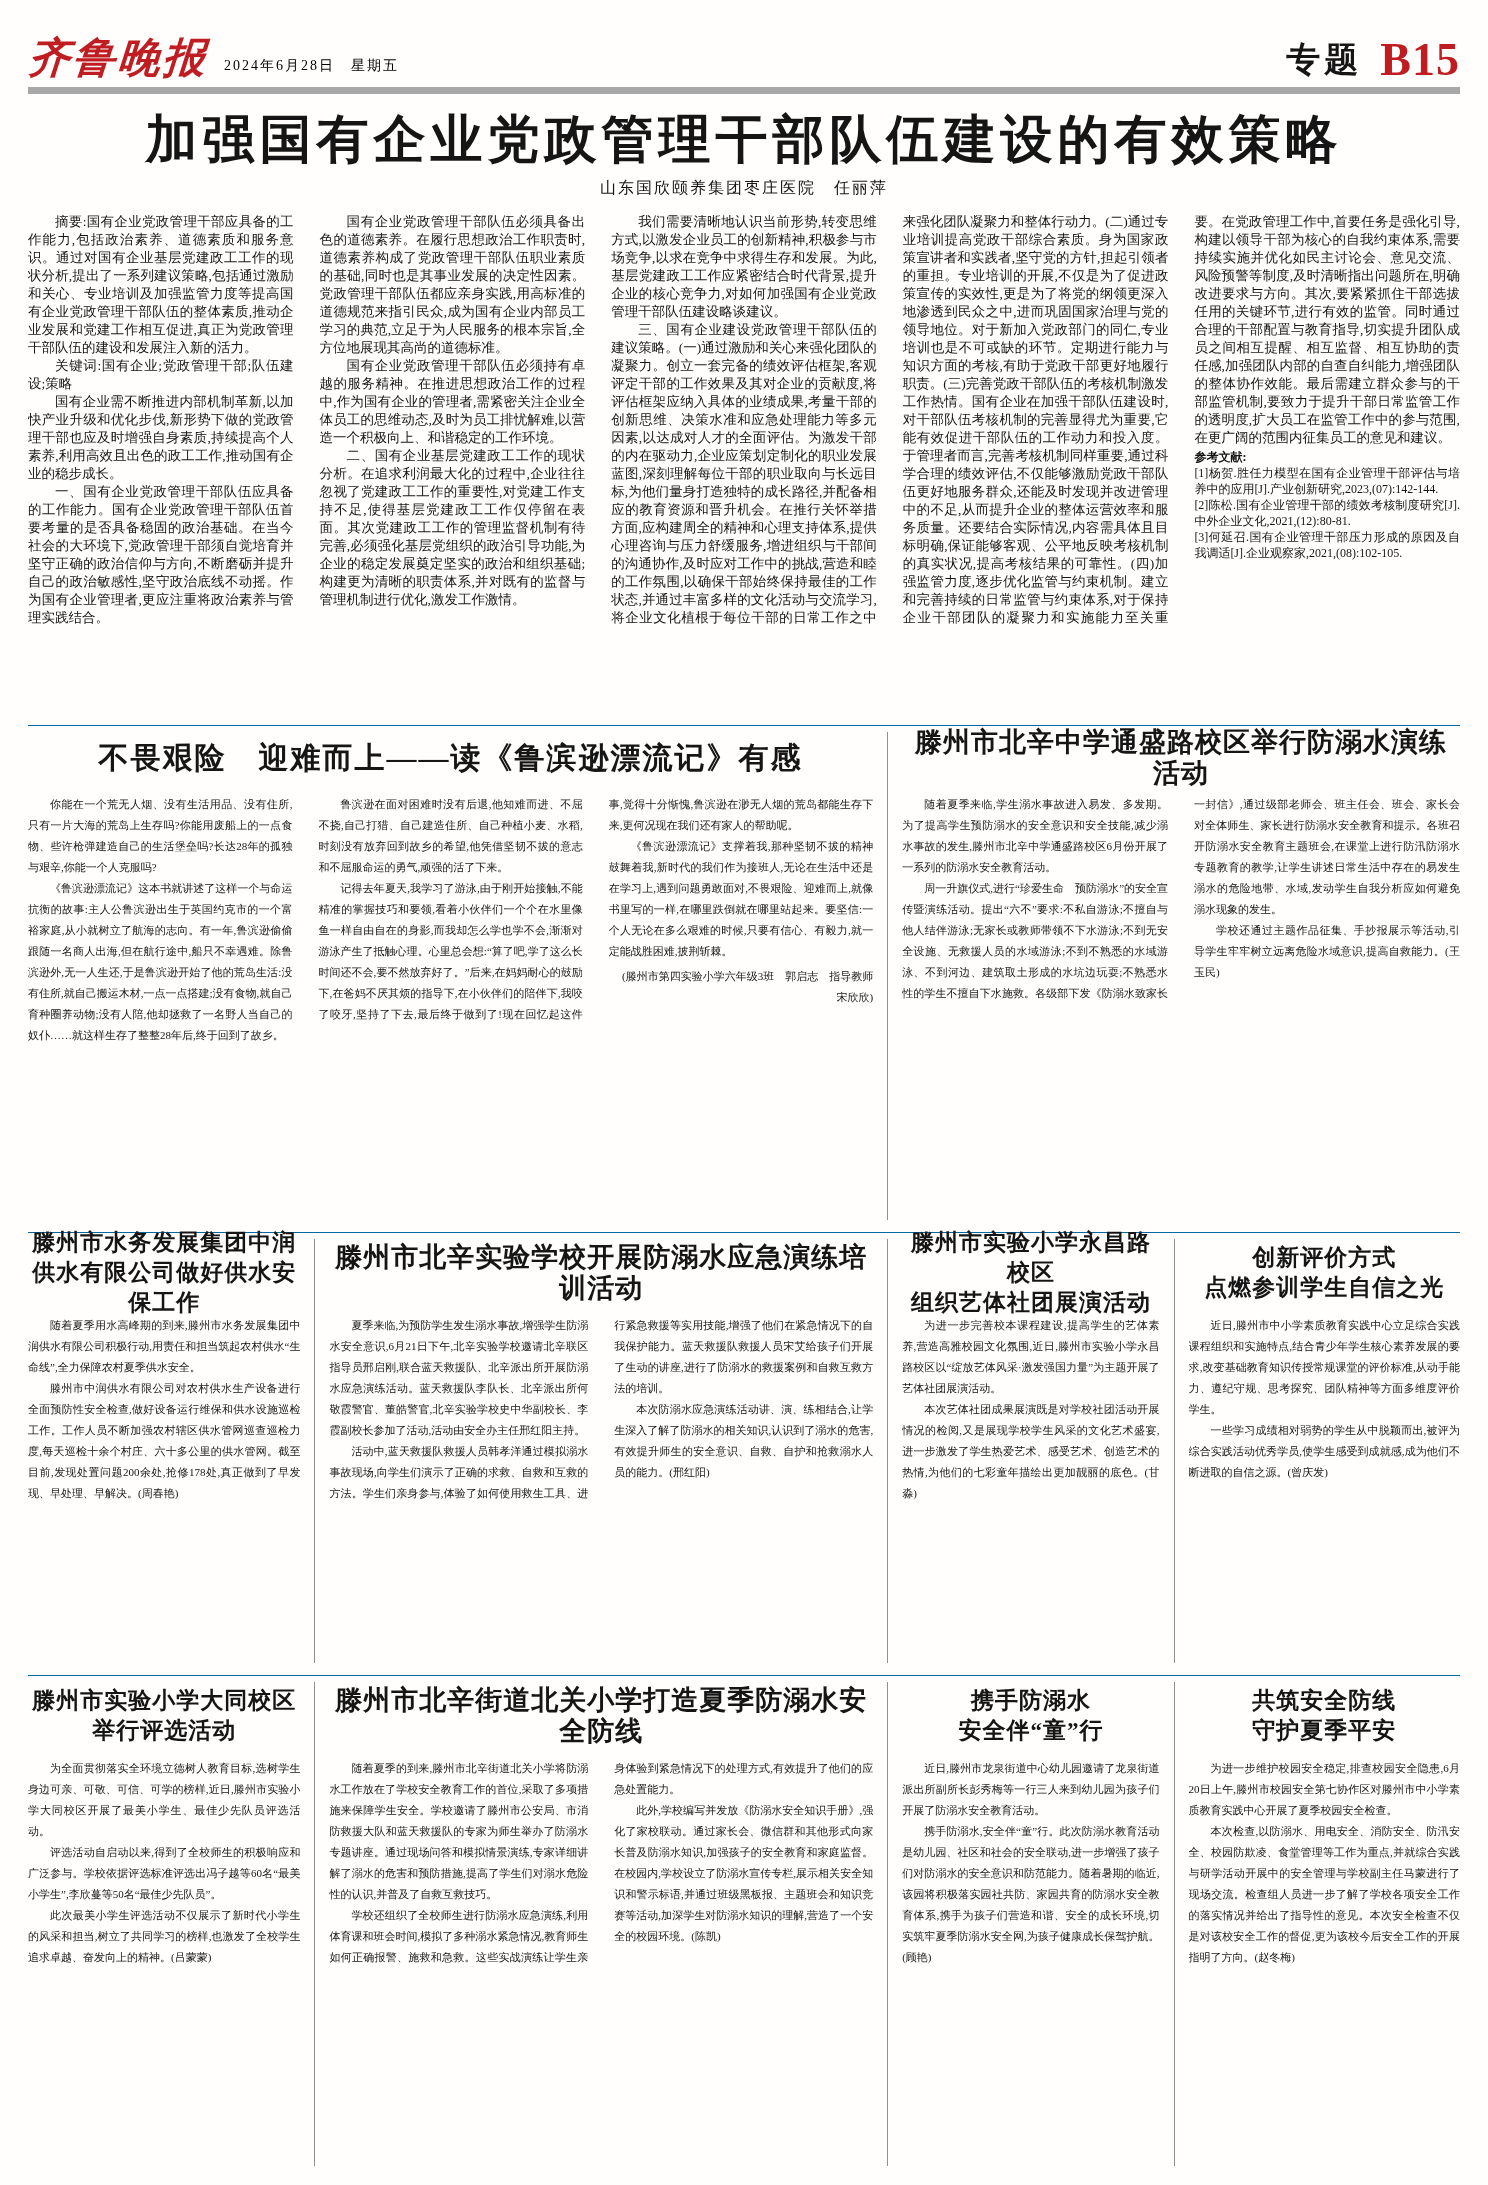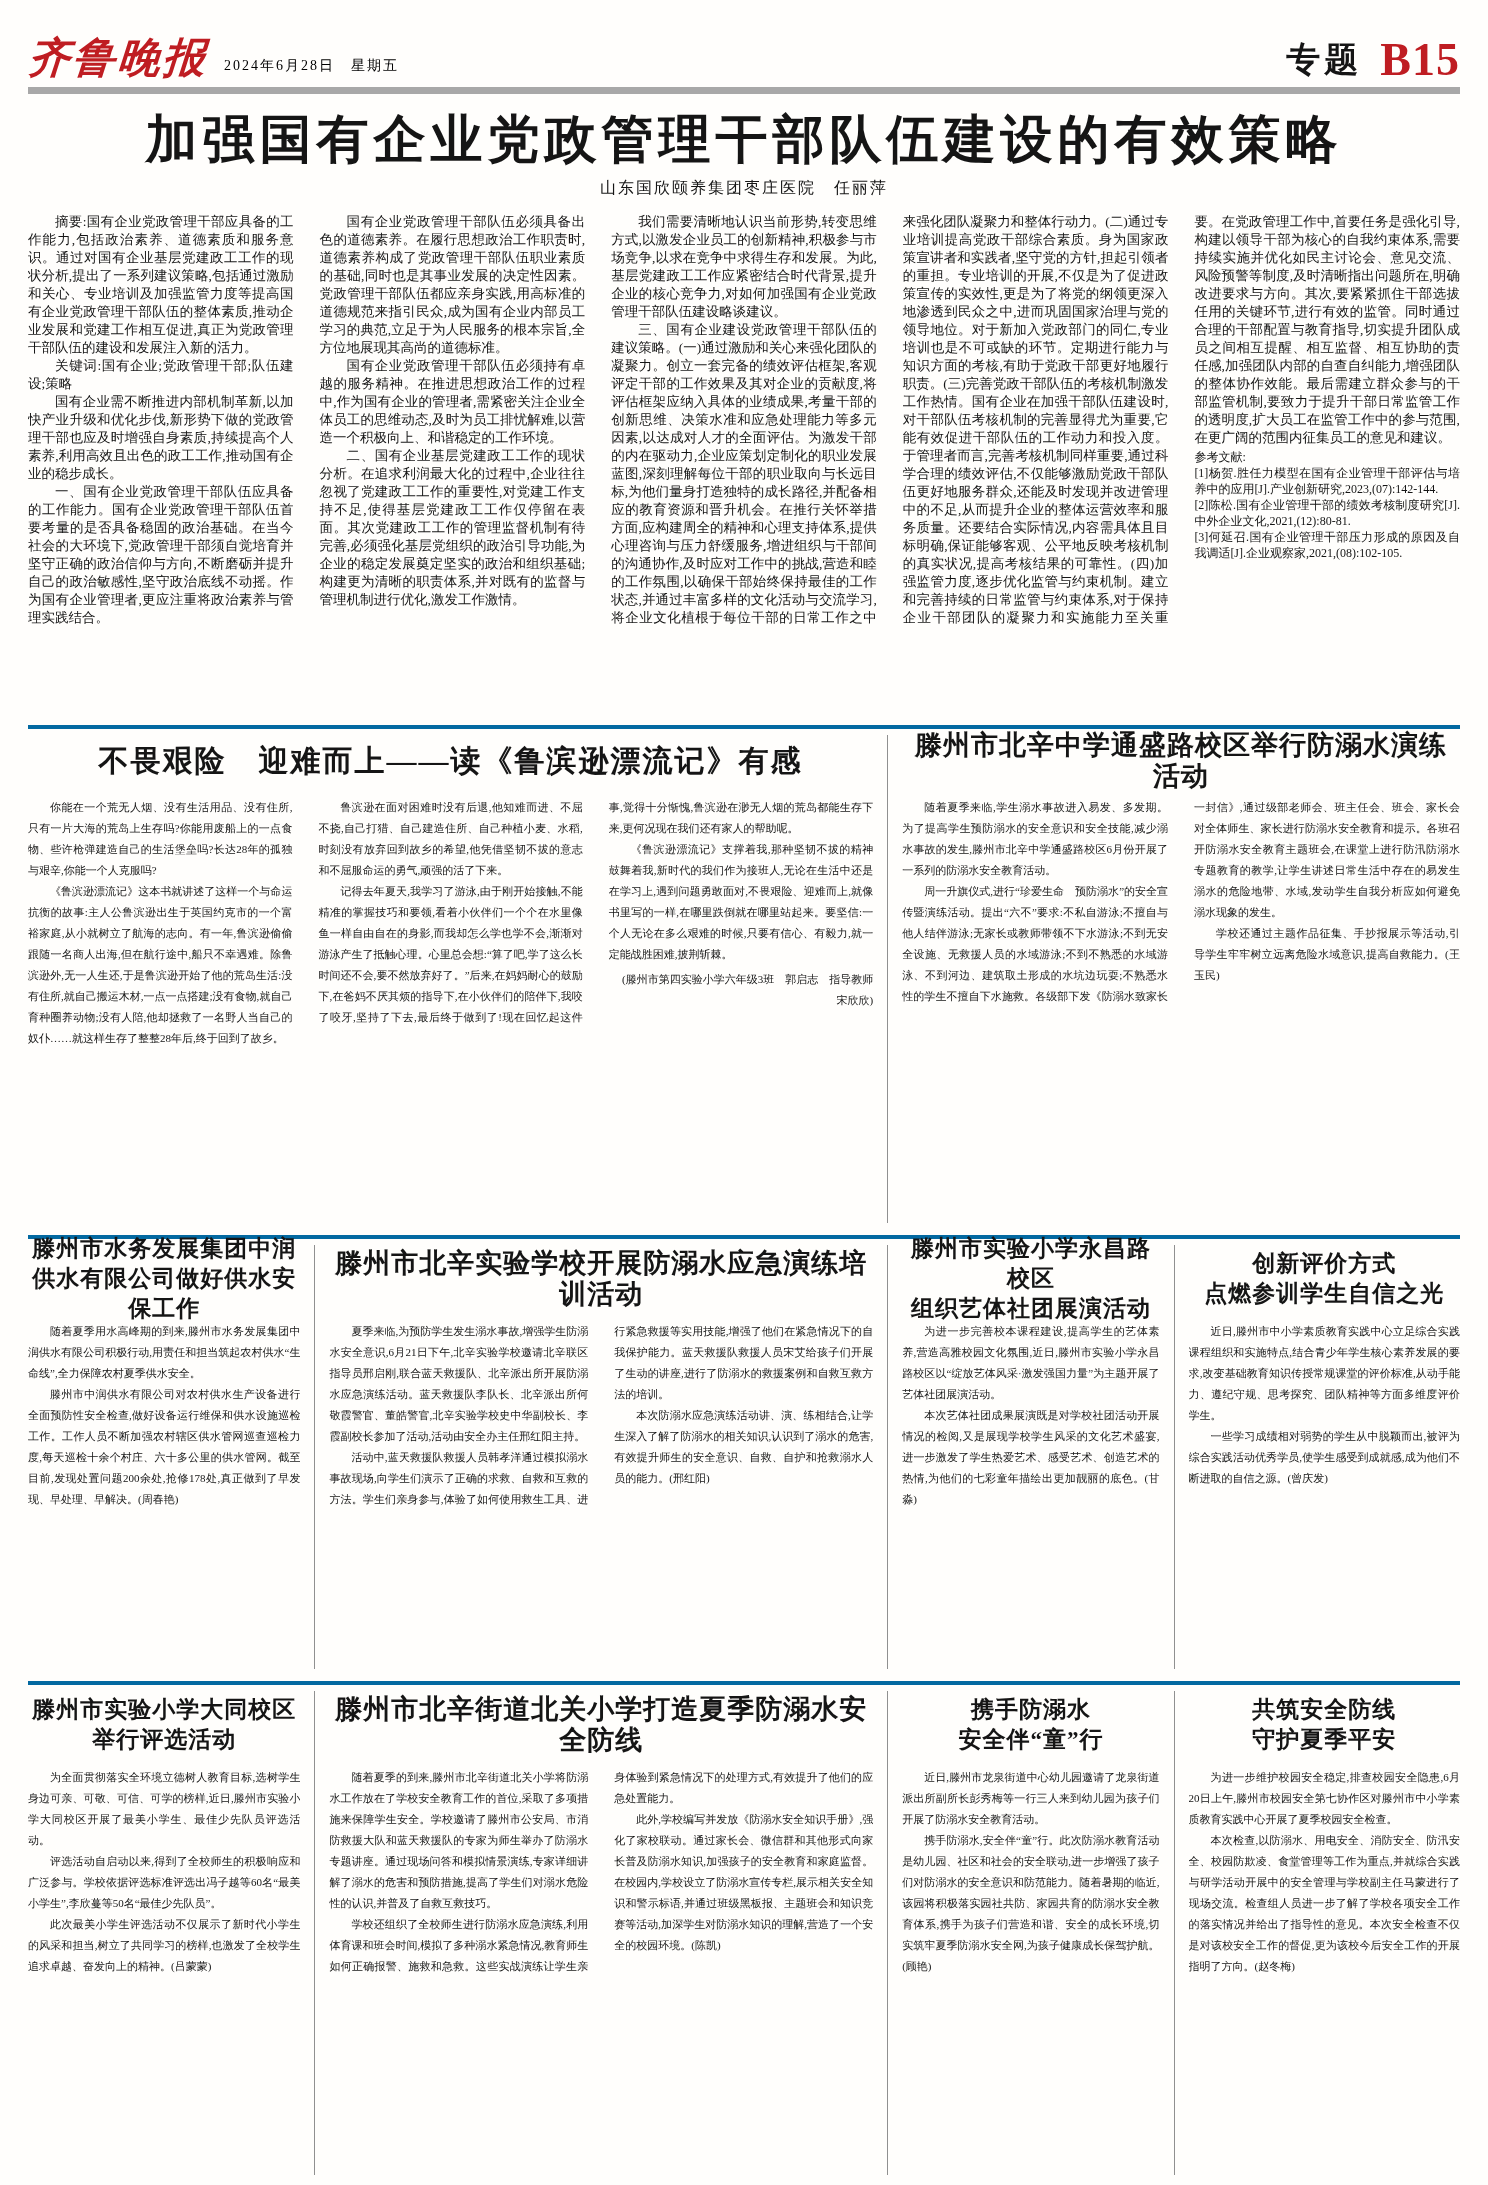--- a/index.html
+++ b/index.html
@@ -19,24 +19,24 @@
   .seclabel { font-size:34px; font-weight:900; letter-spacing:4px; line-height:36px; }
   .pageno  { font-size:46px; font-weight:900; color:#bf1d22; line-height:40px; letter-spacing:1px; }
   .gray-rule { height:7px; background:#a8a8a8; margin-top:7px; }
   
   .headline { text-align:center; font-size:52px; font-weight:900; letter-spacing:5px;
               margin:16px 0 8px; line-height:60px; }
   .lead-byline { text-align:center; font-size:16px; letter-spacing:2px; margin-bottom:14px; }
   .lead-body { columns:5; column-gap:26px; height:500px; overflow:hidden;
                font-size:13.5px; line-height:18px; text-align:justify; }
   p { text-indent:2em; }
-  .refhead { text-indent:0; font-size:12px; line-height:16px; margin-top:2px; font-weight:normal; }
+  .refhead { text-indent:0; font-size:12px; line-height:16px; margin-top:2px; font-weight:bold; }
   .ref { text-indent:0; font-size:12px; line-height:16px; }
   
-  .band { display:flex; border-top:4px solid #0369a1; margin-top:12px; padding-top:6px; }
+  .band { display:flex; border-top:1px solid #0369a1; margin-top:12px; padding-top:6px; }
   .art { padding:0 14px; }
   .art:first-child { padding-left:0; }
   .art:last-child { padding-right:0; }
   .art + .art { border-left:1px solid #909090; }
   .w1 { width:20%; } .w2 { width:40%; } .w3 { width:60%; }
   .thead { display:flex; flex-direction:column; justify-content:center; text-align:center; }
   .band2 .thead { height:52px; margin-bottom:10px; }
   .band3 .thead, .band4 .thead { height:68px; margin-bottom:8px; }
   .tl { display:block; font-weight:900; }
   .tl:empty { display:none; }

